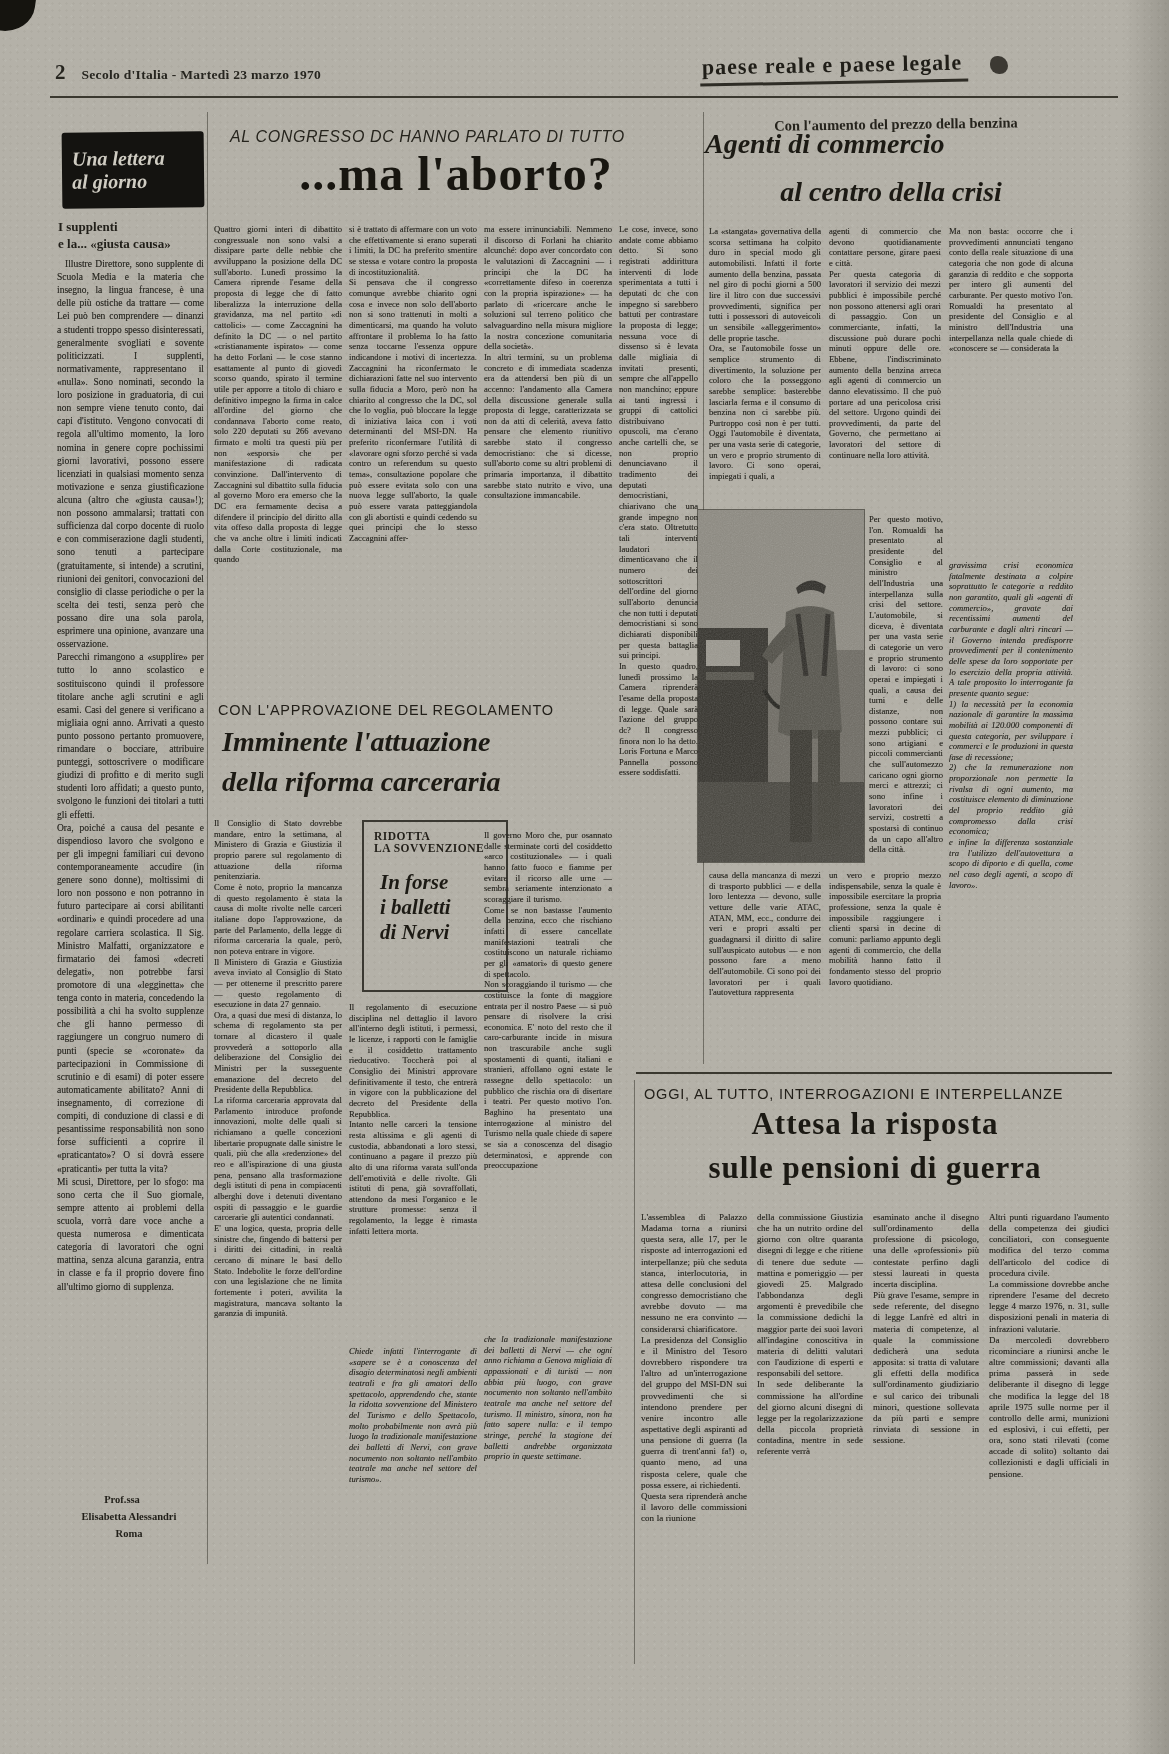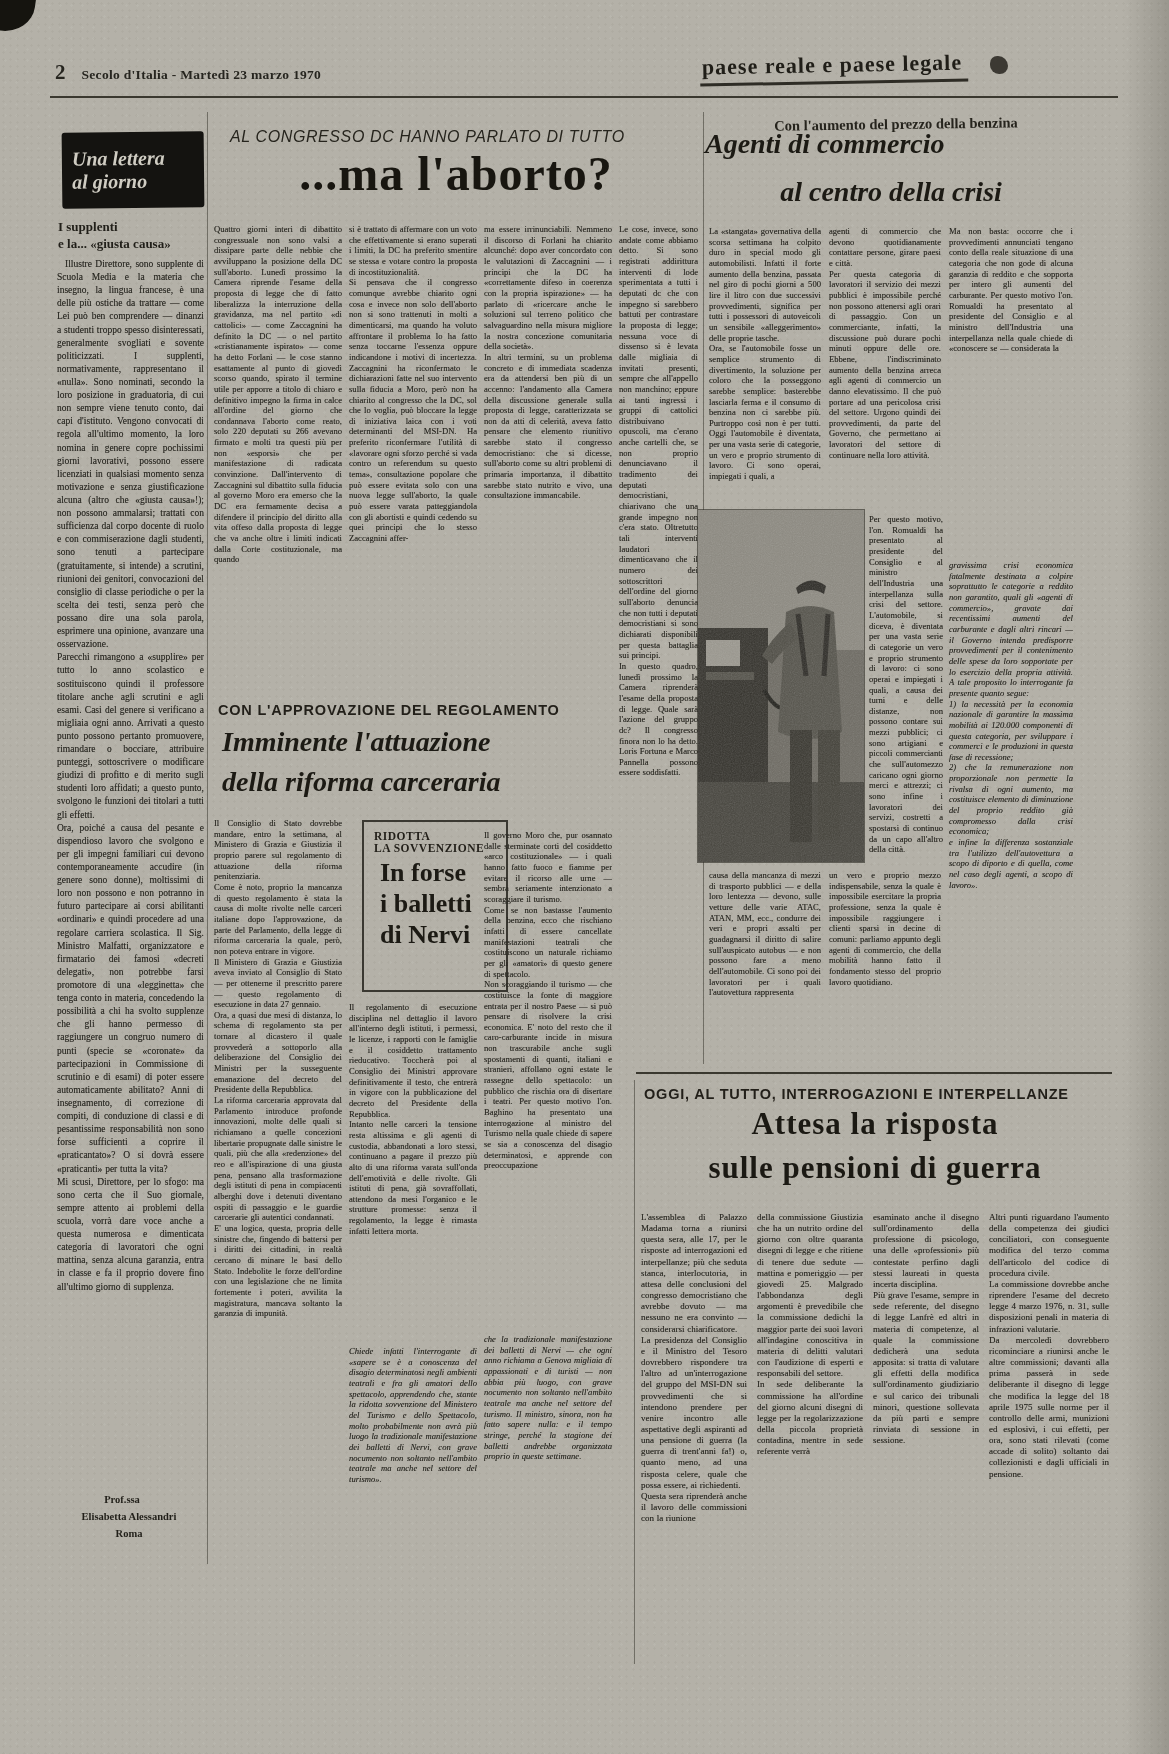--- a/index.html
+++ b/index.html
@@ -35,34 +35,34 @@
       padding-left:10px;transform:rotate(-.6deg)}
   .letterbox div{color:#cfccc2;font-weight:bold;font-style:italic;font-size:20px;line-height:1.15;
       font-family:"Liberation Serif",serif}
   .lettitle{position:absolute;left:58px;width:146px;font-weight:bold;font-size:13px;color:#211f19}
   .sig{position:absolute;left:55px;top:1492px;width:148px;font-weight:bold;font-size:10.5px;
       color:#211f19;line-height:1.6}
   .sig .r{text-align:center;padding-right:14px}.sig .c{text-align:center}
   
   .kick-it-sans{position:absolute;font-family:"Liberation Sans",sans-serif;font-style:italic;
       font-size:16px;letter-spacing:.6px;color:#26241d}
-  .kick-b-sans{position:absolute;font-family:"Liberation Sans",sans-serif;font-weight:bold;
+  .kick-b-sans{position:absolute;font-family:"Liberation Sans",sans-serif;font-weight:normal;
       font-size:14.5px;letter-spacing:.8px;color:#221f19}
   .kick-serif{position:absolute;font-weight:bold;font-size:14.5px;color:#26241d;transform:rotate(-.8deg)}
   .h-aborto{position:absolute;left:214px;top:146px;width:484px;text-align:center;
       font-weight:bold;font-size:48px;letter-spacing:1px;color:#181610}
   .h-it{position:absolute;font-weight:bold;font-style:italic;font-size:28px;color:#1c1a14}
   .h-pens{position:absolute;left:641px;width:468px;text-align:center;font-weight:bold;
       font-size:31px;letter-spacing:1px;color:#1b1913}
   
   .nervibox{position:absolute;left:362px;top:820px;width:146px;height:172px;
       border:2px solid #3a3831;padding:8px 10px;box-sizing:border-box}
   .nervikick{font-weight:bold;font-size:11.5px;text-align:left;white-space:pre-line;
       letter-spacing:.5px;color:#221f19}
-  .nervihead{margin-top:3px;font-weight:bold;font-size:26px;line-height:1.2;
+  .nervihead{margin-top:16px;font-weight:bold;font-style:italic;font-size:21px;line-height:1.2;
       white-space:pre-line;color:#1c1a14;padding-left:6px}
   .photo{position:absolute;left:698px;top:510px;width:166px;height:352px;
       box-shadow:0 0 0 1px rgba(40,38,32,.6)}
 </style>
 </head>
 <body>
 
 <div id="sheet">
 
   <div class="cornermark"></div>

